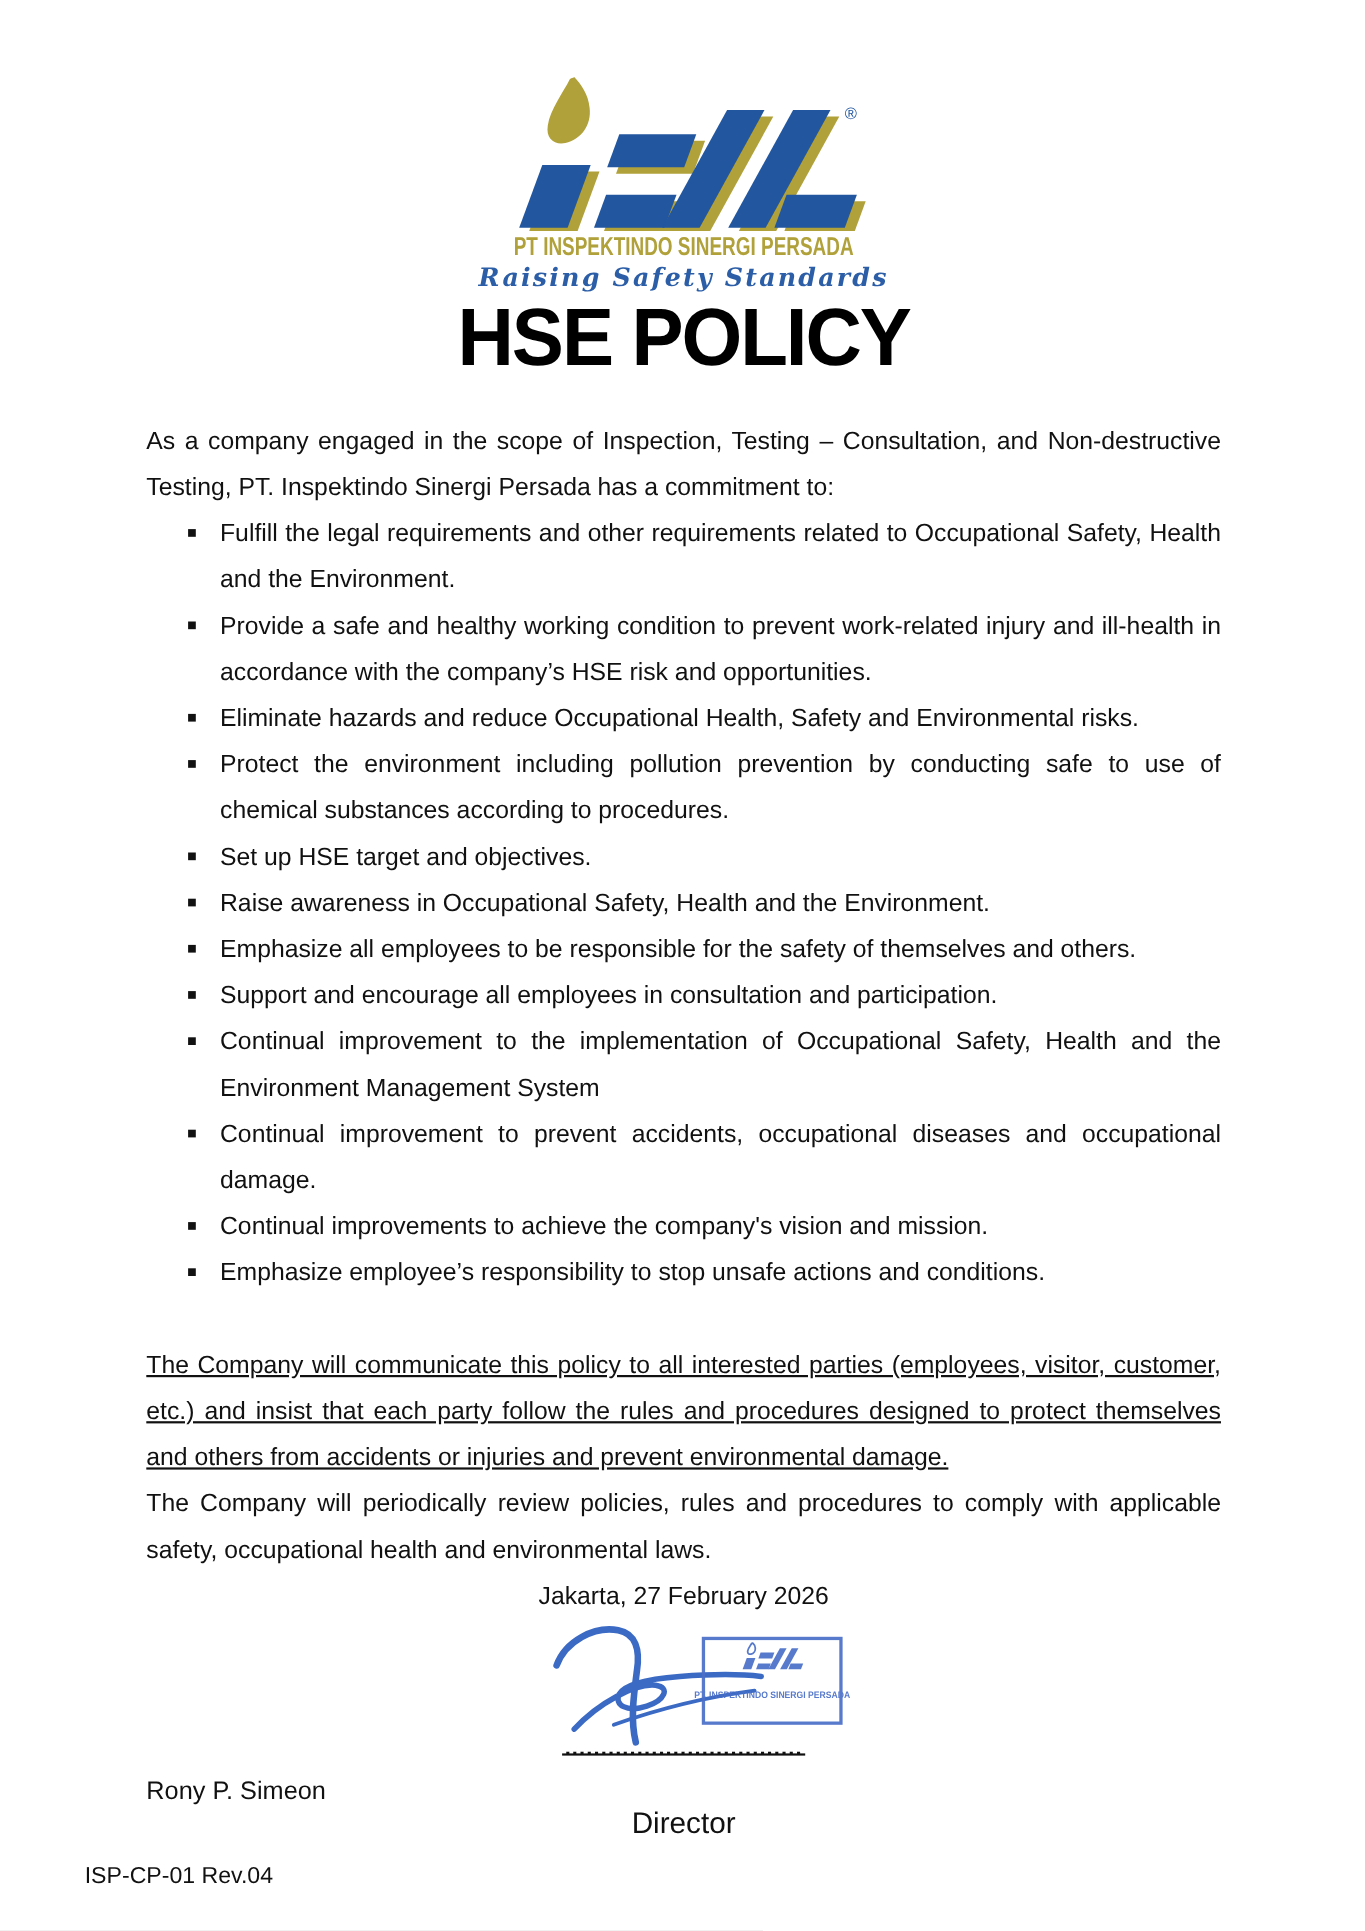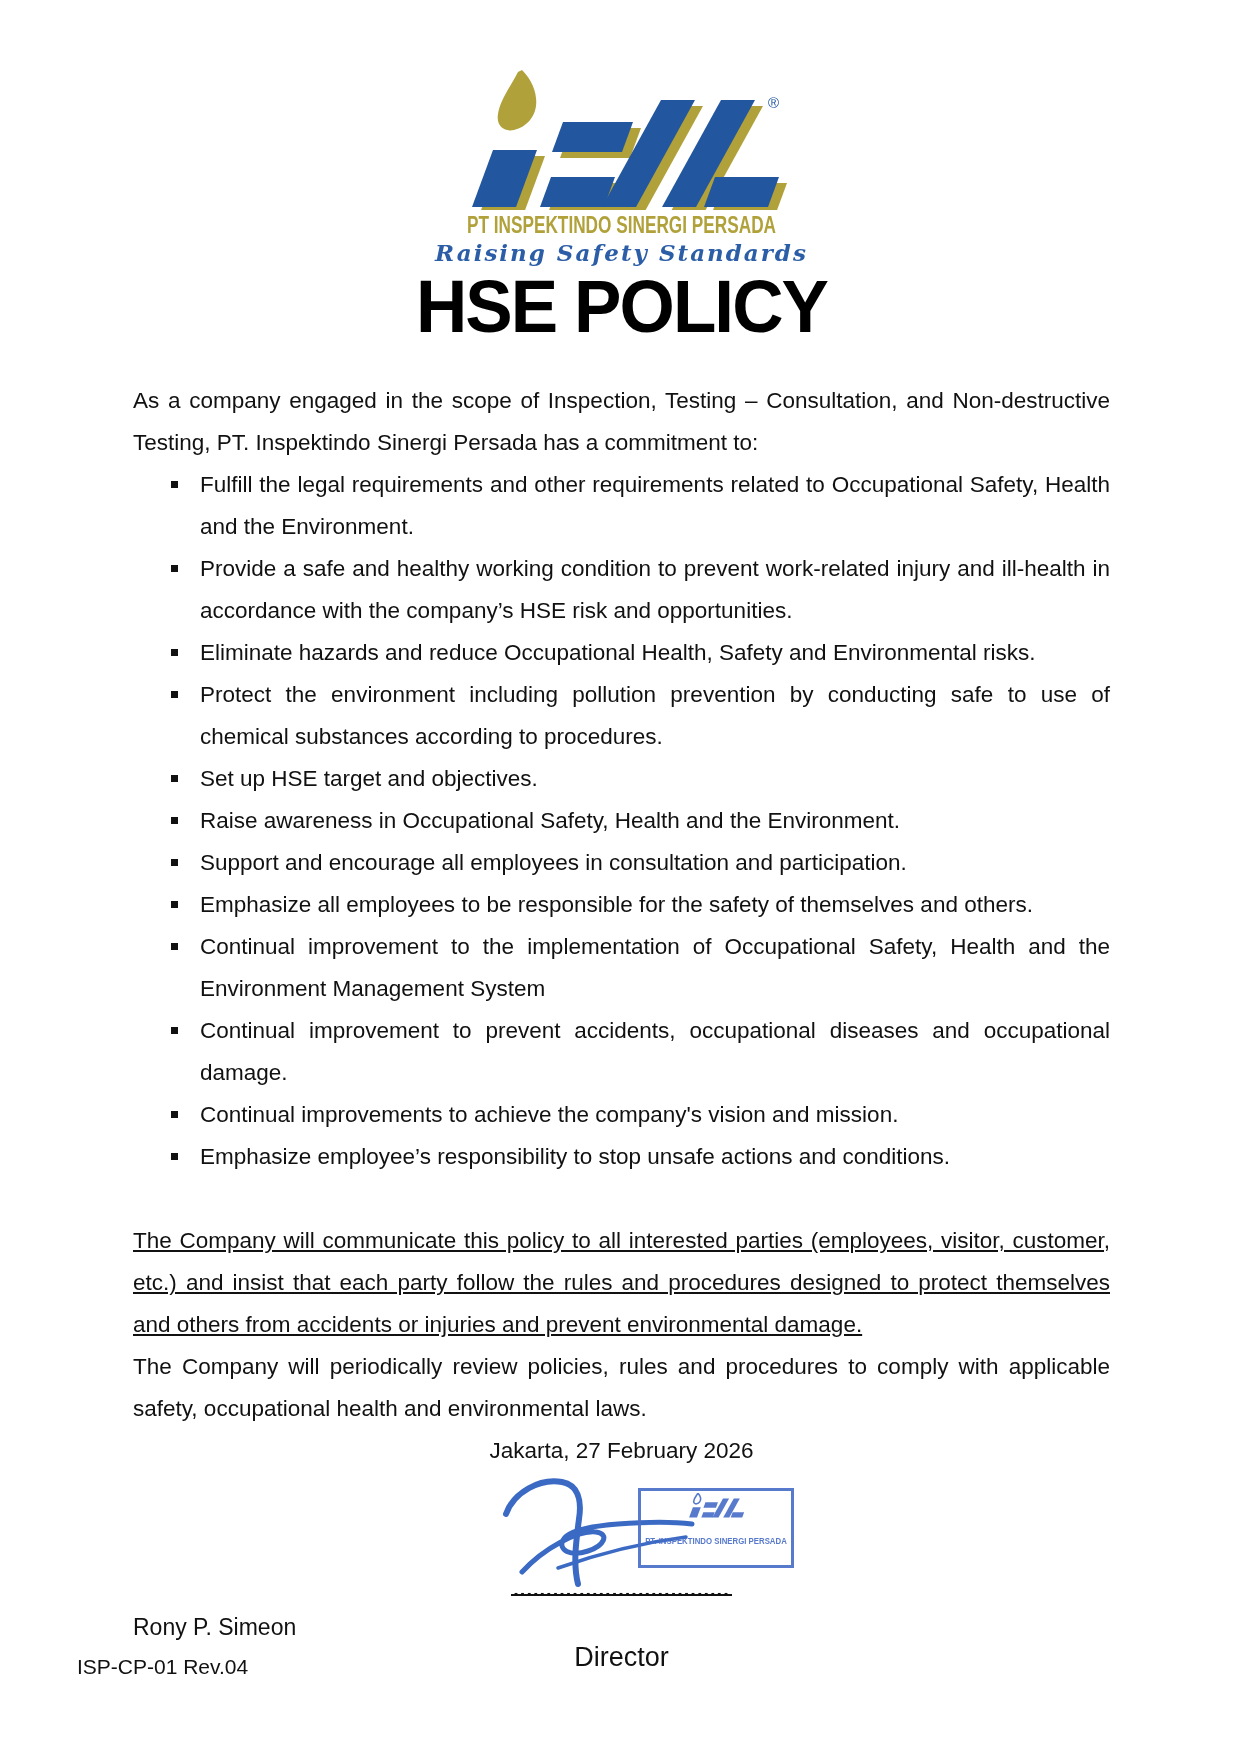--- a/index.html
+++ b/index.html
@@ -76,21 +76,21 @@
     position: relative;
     width: 340px;
     margin: 0 auto;
     height: 106px;
   }
   .signature-svg { position: absolute; left: 48px; top: 2px; }
   .stamp {
     position: absolute;
     left: 186px;
     top: 16px;
-    width: 156px;
+    width: 128px;
     height: 80px;
     border: 3px solid #4a6fc8;
     opacity: 0.92;
     display: flex;
     flex-direction: column;
     align-items: center;
     justify-content: center;
     padding: 2px 3px 3px 3px;
     background: rgba(255,255,255,0.0);
   }
@@ -116,21 +116,21 @@
     border-bottom: 2px solid #111;
     padding: 0 2px;
   }
   .sig-name { text-align: left; font-size: 23px; line-height: 30px; margin-top: 2px; }
   .sig-role { text-align: center; font-size: 27px; line-height: 30px; }
 
   
   .doc-code {
     position: absolute;
     left: 77px;
-    top: 1655px;
+    top: 1694px;
     font-size: 21px;
   }
 </style>
 </head>
 <body>
 
 <div class="page">
   <div class="content">
 
     <header class="letterhead">
@@ -166,22 +166,22 @@
     <main class="bodytext">
       <p class="intro">As a company engaged in the scope of Inspection, Testing – Consultation, and Non-destructive Testing, PT. Inspektindo Sinergi Persada has a commitment to:</p>
 
       <ul class="policy-list">
         <li>Fulfill the legal requirements and other requirements related to Occupational Safety, Health and the Environment.</li>
         <li>Provide a safe and healthy working condition to prevent work-related injury and ill-health in accordance with the company’s HSE risk and opportunities.</li>
         <li>Eliminate hazards and reduce Occupational Health, Safety and Environmental risks.</li>
         <li>Protect the environment including pollution prevention by conducting safe to use of chemical substances according to procedures.</li>
         <li>Set up HSE target and objectives.</li>
         <li>Raise awareness in Occupational Safety, Health and the Environment.</li>
+        <li>Emphasize all employees to be responsible for the safety of themselves and others.</li>
         <li>Support and encourage all employees in consultation and participation.</li>
-        <li>Emphasize all employees to be responsible for the safety of themselves and others.</li>
         <li>Continual improvement to the implementation of Occupational Safety, Health and the Environment Management System</li>
         <li>Continual improvement to prevent accidents, occupational diseases and occupational damage.</li>
         <li>Continual improvements to achieve the company's vision and mission.</li>
         <li>Emphasize employee’s responsibility to stop unsafe actions and conditions.</li>
       </ul>
 
       <p class="closing first">The Company will communicate this policy to all interested parties (employees, visitor, customer, etc.) and insist that each party follow the rules and procedures designed to protect themselves and others from accidents or injuries and prevent environmental damage.</p>
       <p class="closing">The Company will periodically review policies, rules and procedures to comply with applicable safety, occupational health and environmental laws.</p>
 
       <div class="place-date">Jakarta, 27 February 2026</div>

